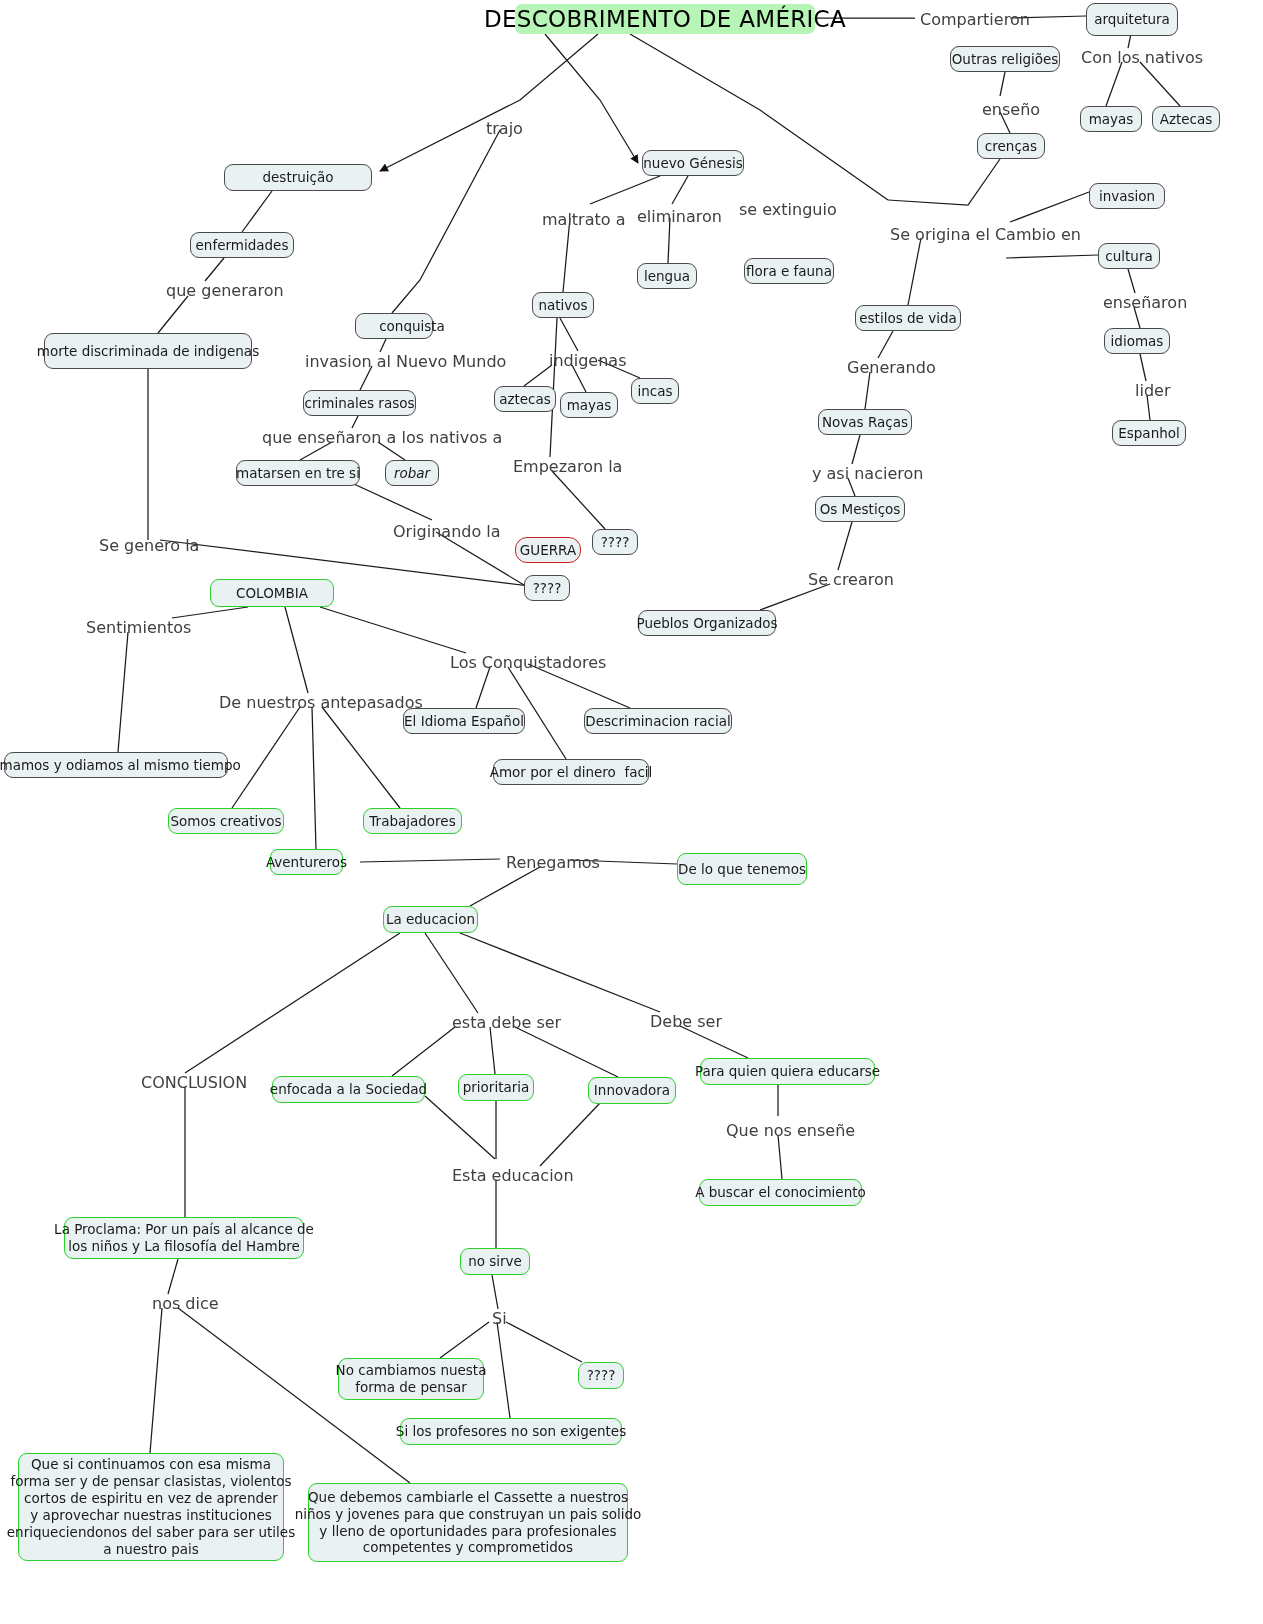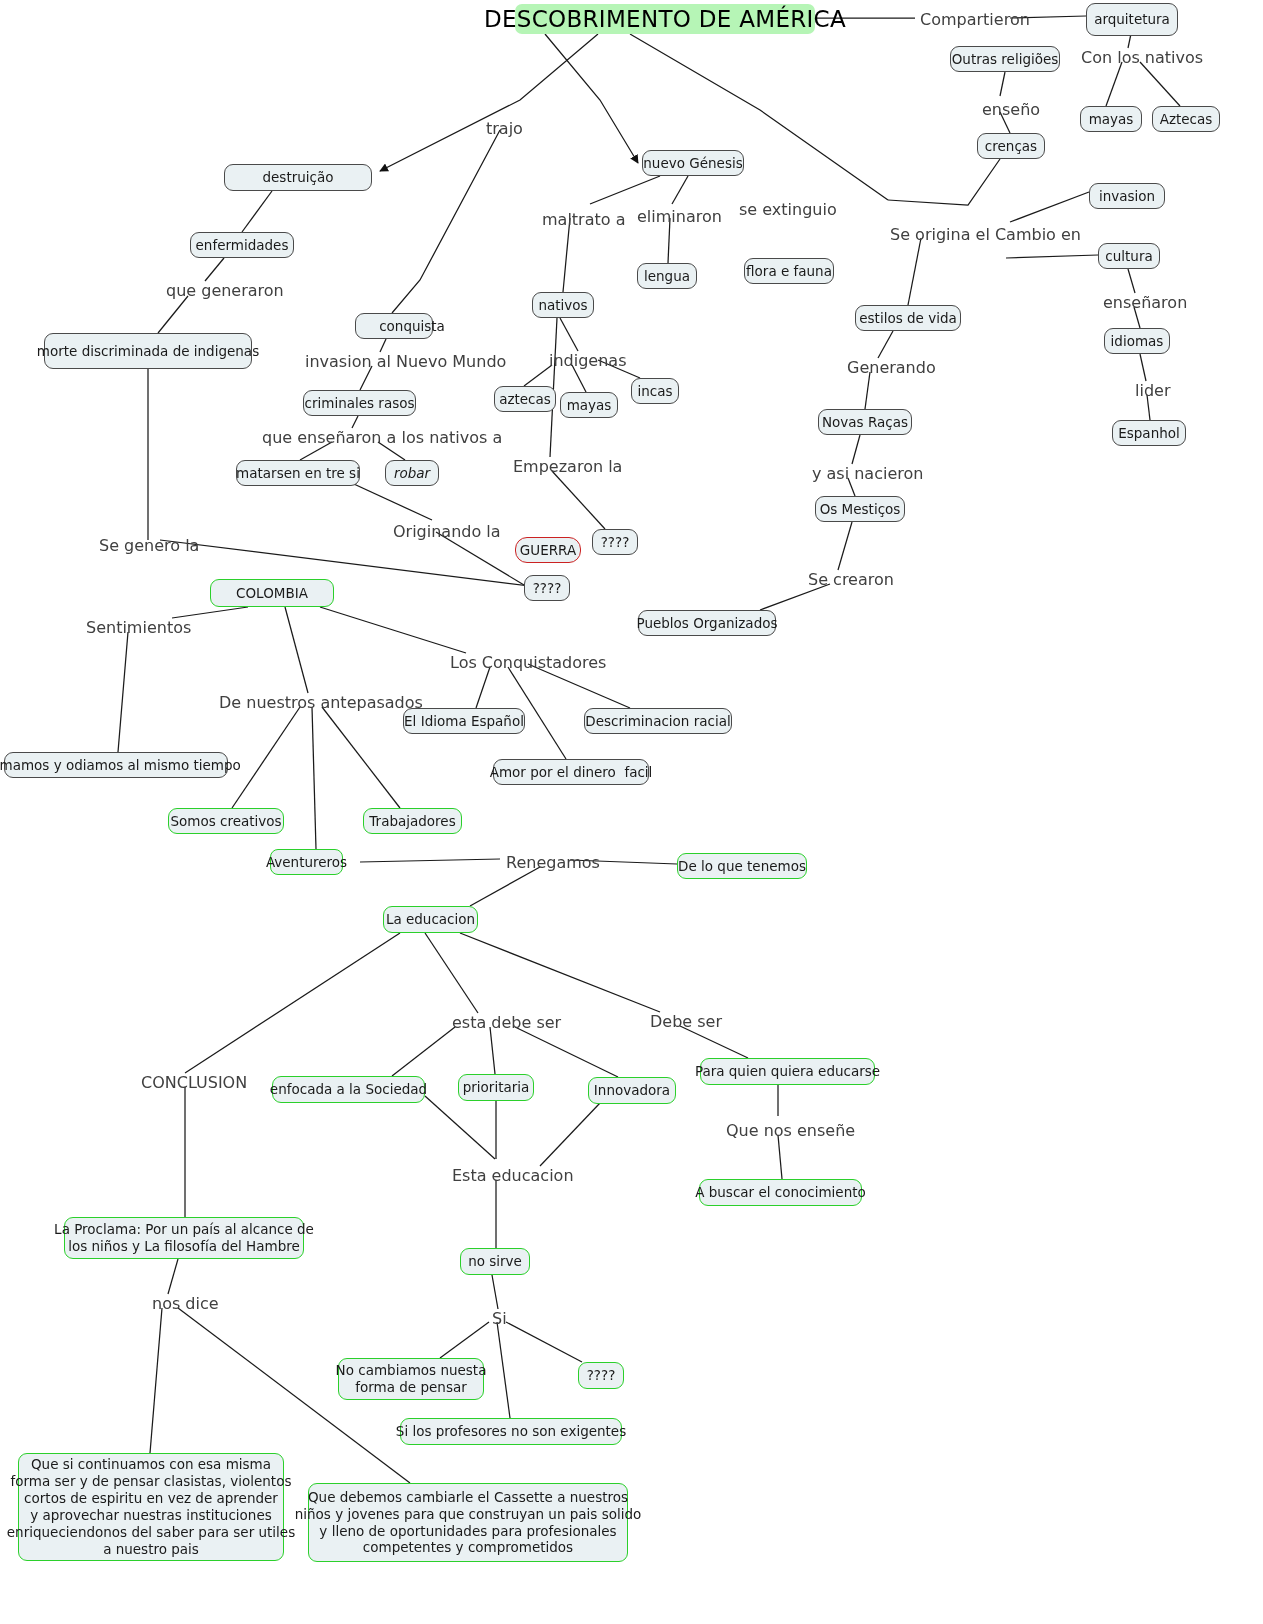--- a/index.html
+++ b/index.html
@@ -194,21 +194,21 @@
       <div class="node" style="left: 524px; top: 575px; width: 46px; height: 26px;">????</div>
       <div class="node green" style="left: 210px; top: 579px; width: 124px; height: 28px;">COLOMBIA</div>
       <div class="node" style="left: 638px; top: 610px; width: 138px; height: 26px;">Pueblos Organizados</div>
       <div class="node" style="left: 403px; top: 708px; width: 122px; height: 26px;">El Idioma Español</div>
       <div class="node" style="left: 584px; top: 708px; width: 148px; height: 26px;">Descriminacion racial</div>
       <div class="node" style="left: 493px; top: 759px; width: 156px; height: 26px;">Amor por el dinero  facil</div>
       <div class="node" style="left: 4px; top: 752px; width: 224px; height: 26px;">amamos y odiamos al mismo tiempo</div>
       <div class="node green" style="left: 168px; top: 808px; width: 116px; height: 26px;">Somos creativos</div>
       <div class="node green" style="left: 363px; top: 808px; width: 99px; height: 26px;">Trabajadores</div>
       <div class="node green" style="left: 270px; top: 849px; width: 73px; height: 26px; border-radius: 8px;">Aventureros</div>
-      <div class="node green" style="left: 677px; top: 853px; width: 130px; height: 26px;">De lo que tenemos</div>
+      <div class="node green" style="left: 677px; top: 853px; width: 130px; height: 32px;">De lo que tenemos</div>
       <div class="node green" style="left: 383px; top: 906px; width: 95px; height: 27px;">La educacion</div>
       <div class="node green" style="left: 700px; top: 1058px; width: 175px; height: 27px;">Para quien quiera educarse</div>
       <div class="node green" style="left: 272px; top: 1076px; width: 153px; height: 27px;">enfocada a la Sociedad</div>
       <div class="node green" style="left: 458px; top: 1074px; width: 76px; height: 27px;">prioritaria</div>
       <div class="node green" style="left: 588px; top: 1077px; width: 88px; height: 27px;">Innovadora</div>
       <div class="node green" style="left: 699px; top: 1179px; width: 163px; height: 27px;">A buscar el conocimiento</div>
       <div class="node green" style="left: 64px; top: 1217px; width: 240px; height: 42px;">La Proclama: Por un país al alcance de
 los niños y La filosofía del Hambre</div>
       <div class="node green" style="left: 460px; top: 1248px; width: 70px; height: 27px;">no sirve</div>
       <div class="node green" style="left: 338px; top: 1358px; width: 146px; height: 42px;">No cambiamos nuesta

